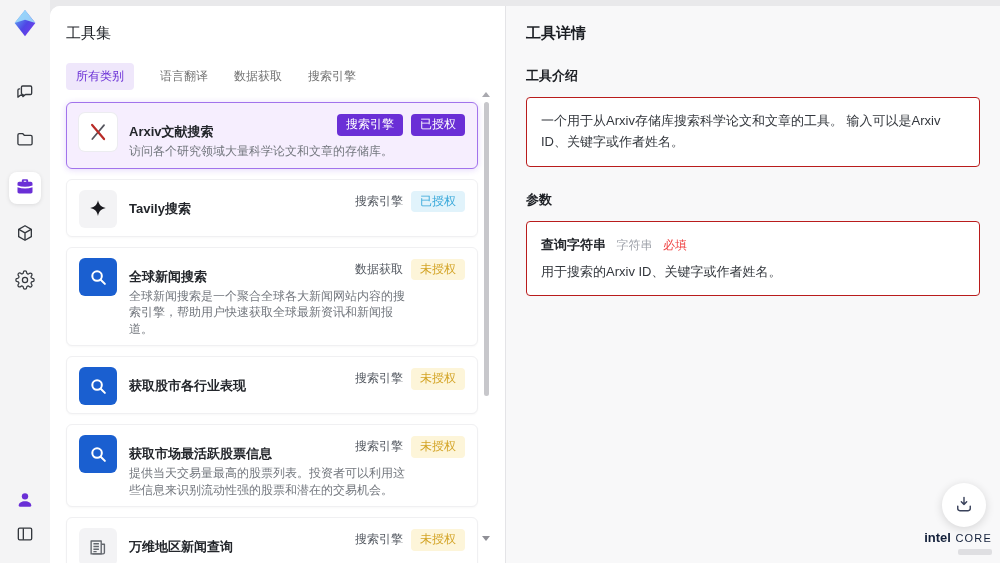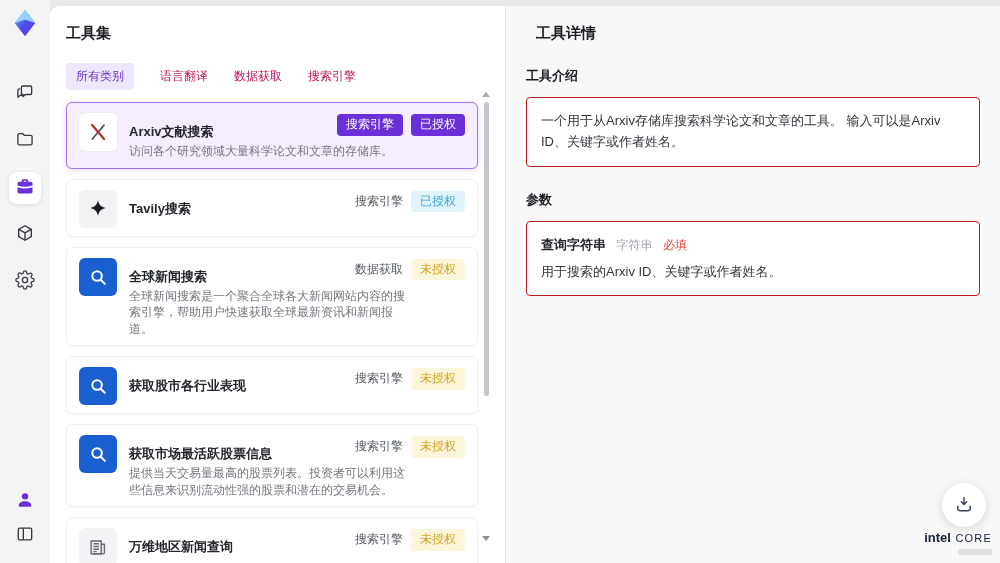--- a/index.html
+++ b/index.html
@@ -22,23 +22,23 @@
   .side-bottom .nav-item { width:26px; height:26px; }
   .nav-item.profile { color:var(--accent,#6a2fd6); }
 
   
   .content { flex:1; display:flex; margin-top:6px; height:557px;
     border-top-left-radius:10px; overflow:hidden; background:#fff; }
 
   
   .list-pane { width:456px; flex-shrink:0; background:#fff; border-right:1px solid #e4e4e7;
     padding:18px 0 0 16px; position:relative; }
-  .list-pane h1 { font-size:15px; font-weight:700; color:#1b1e23; }
+  .list-pane h1 { font-size:15px; font-weight:400; color:#1b1e23; }
   .tabs { display:flex; align-items:flex-start; gap:26px; margin-top:20px; }
-  .tab { font-size:12px; color:#be185d; padding:5px 0; cursor:pointer; white-space:nowrap; }
+  .tab { font-size:12px; color:#737373; padding:5px 0; cursor:pointer; white-space:nowrap; }
   .tab.active { background:var(--accent-light-bg,#efe7fb); color:var(--accent,#6a2fd6);
     padding:5px 10px; border-radius:4px; font-weight:500; }
   .cards { margin-top:12px; width:412px; }
   .card { position:relative; display:flex; align-items:flex-start; padding:8px 12px;
     border:1px solid #f0f0f2; border-radius:6px; margin-bottom:10px; background:#fff;
     box-shadow:0 1px 2px rgba(0,0,0,.03); cursor:pointer; }
   .card.selected { background:var(--selected-card-bg,#f6eefe);
     border:1px solid var(--selected-card-border,#a273ec);
     box-shadow:0 1px 6px rgba(122,62,230,.20); }
   .card-icon { width:38px; height:38px; border-radius:6px; flex-shrink:0; margin-top:2px;
@@ -62,21 +62,21 @@
     border-left:4px solid transparent; border-right:4px solid transparent;
     border-bottom:5px solid #a9a9af; }
   .scroll-thumb { position:absolute; right:16px; top:96px; width:5px; height:294px;
     background:#c7c7cb; border-radius:3px; }
   .scroll-down { position:absolute; right:15px; bottom:22px; width:0; height:0;
     border-left:4px solid transparent; border-right:4px solid transparent;
     border-top:5px solid #8f8f96; }
 
   
   .detail-pane { flex:1; background:#f8f8f9; padding:18px 20px; position:relative; }
-  .detail-pane h1 { font-size:15px; font-weight:700; color:#1b1e23; margin-bottom:24px;margin-left:10px; }
+  .detail-pane h1 { font-size:15px; font-weight:700; color:#1b1e23; margin-bottom:24px; }
   .detail-pane h2 { font-size:13px; font-weight:700; color:#1b1e23; margin-bottom:12px; }
   .info-card { background:#fff; border:1px solid #b91c1c; border-radius:4px;
     padding:13px 14px; margin-bottom:24px; }
   .info-card p { font-size:13px; color:#33373d; line-height:1.6; }
   .param-name { font-size:13px; font-weight:700; color:#23262b; }
   .param-type { font-size:12px; color:#9a9ea6; margin-left:6px; }
   .param-required { font-size:12px; color:var(--required-red,#ef4444); margin-left:6px; }
   .param-desc { margin-top:8px; font-size:13px; color:#4c5158; }
 
   

